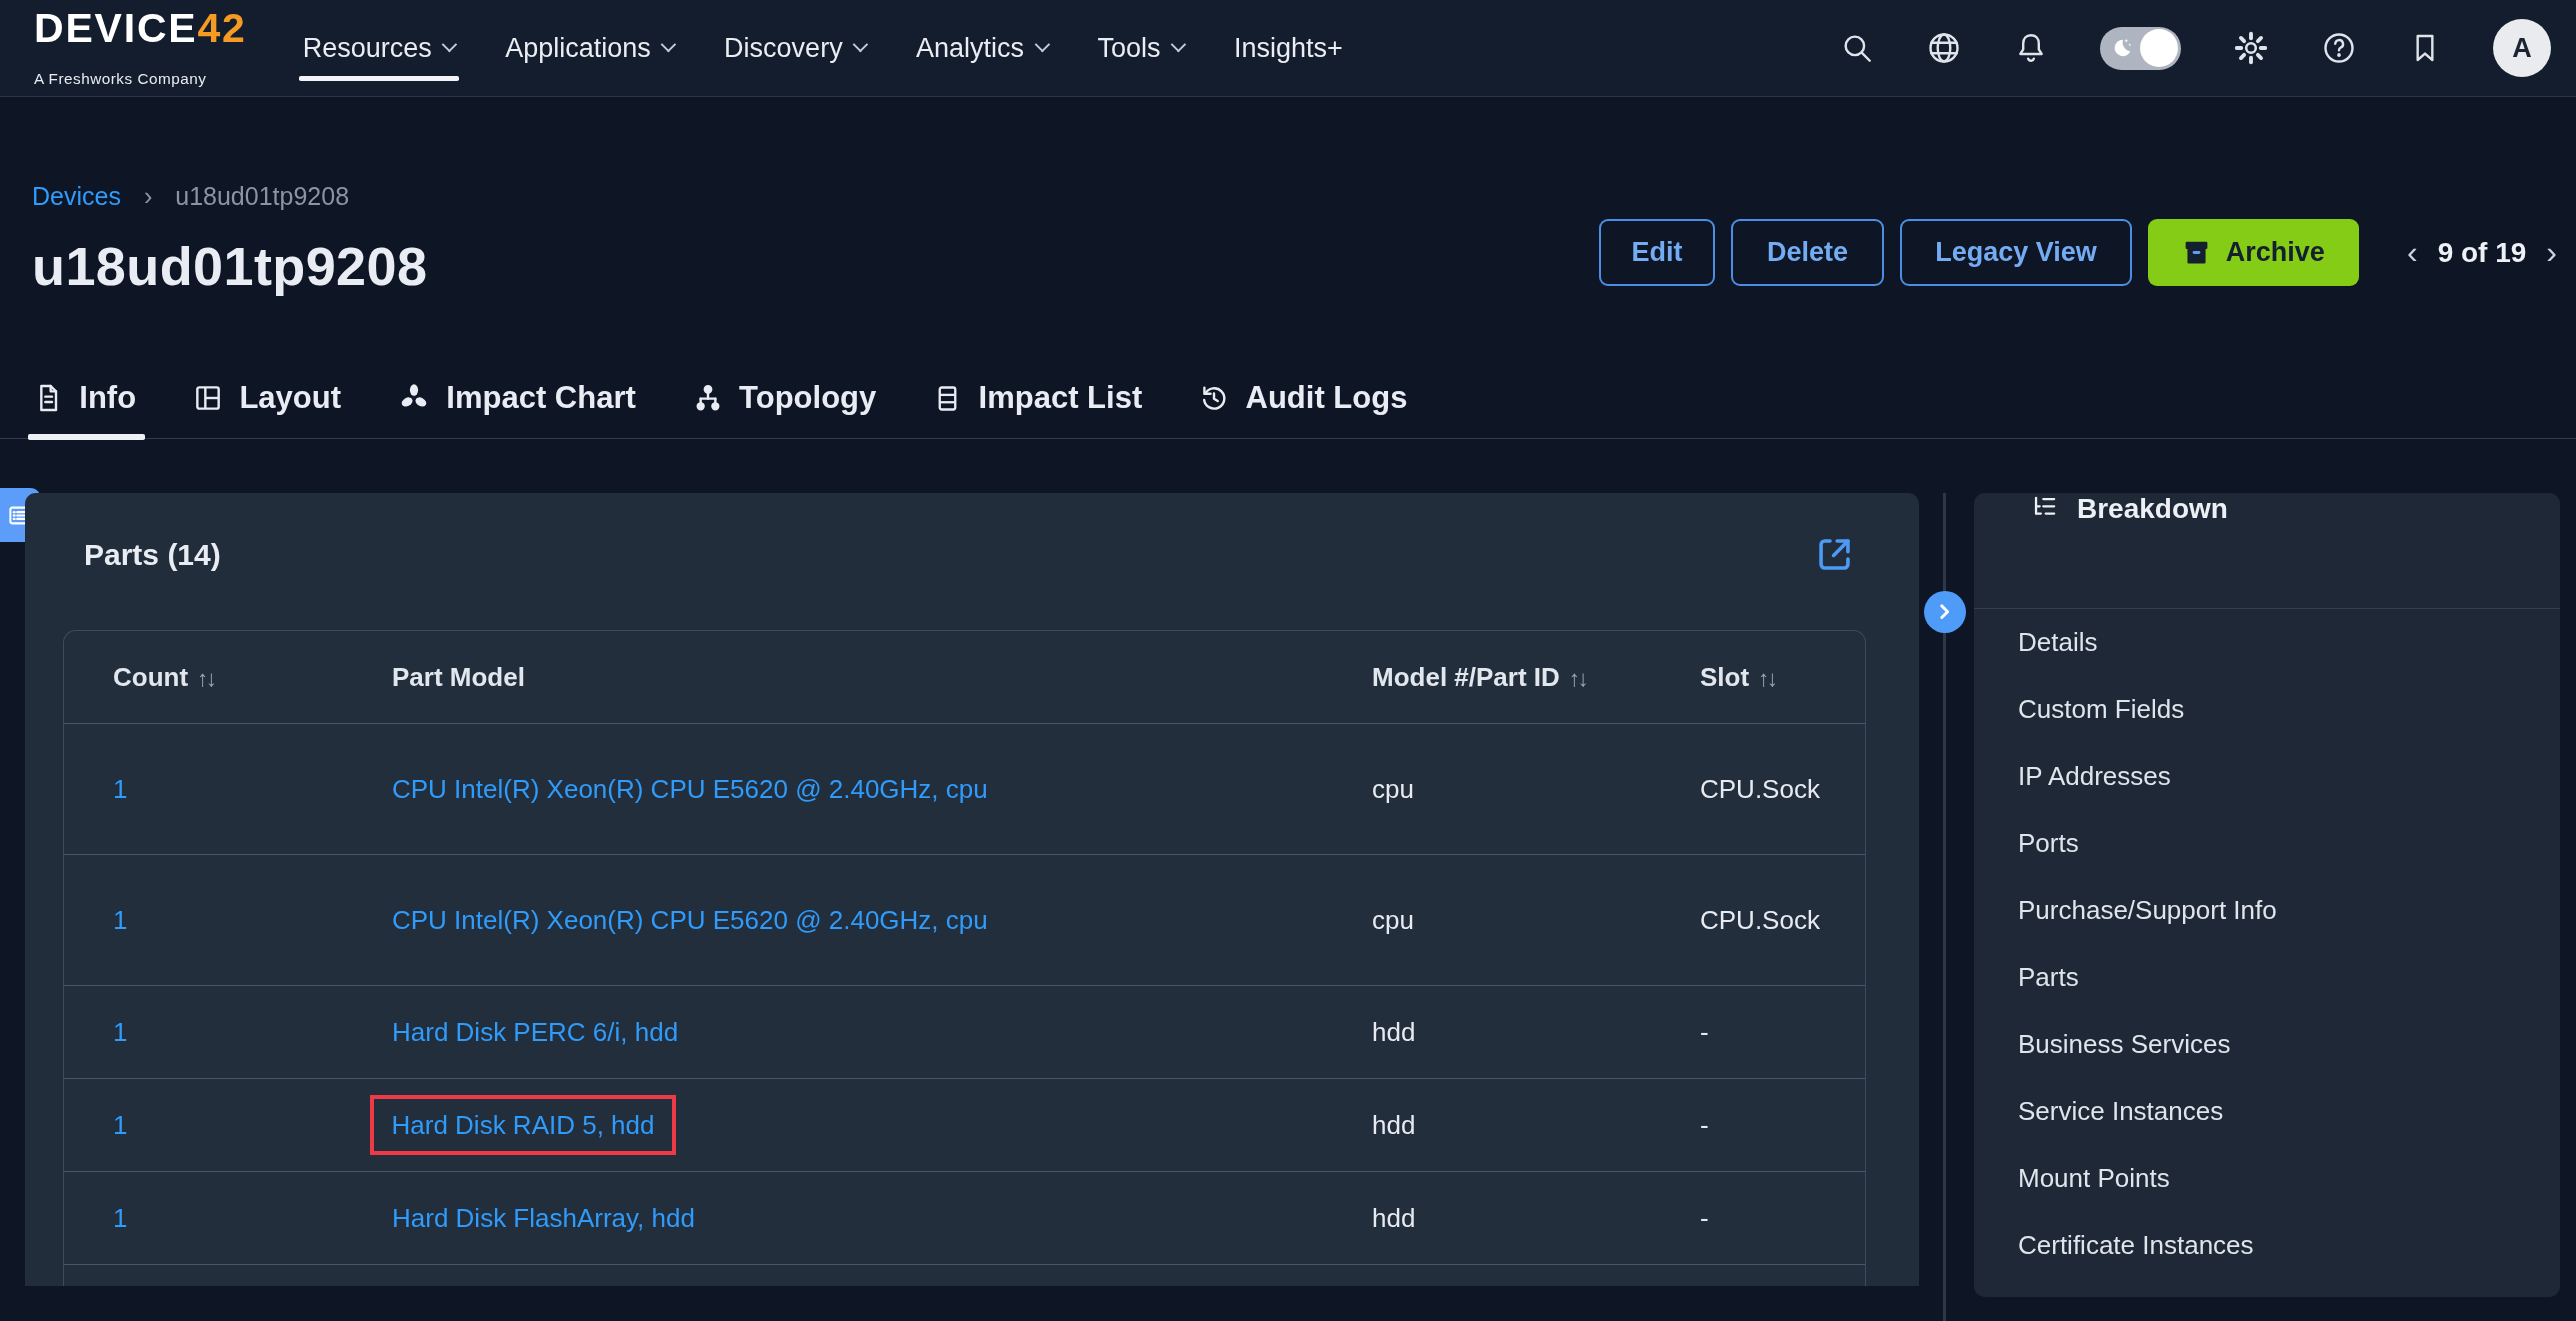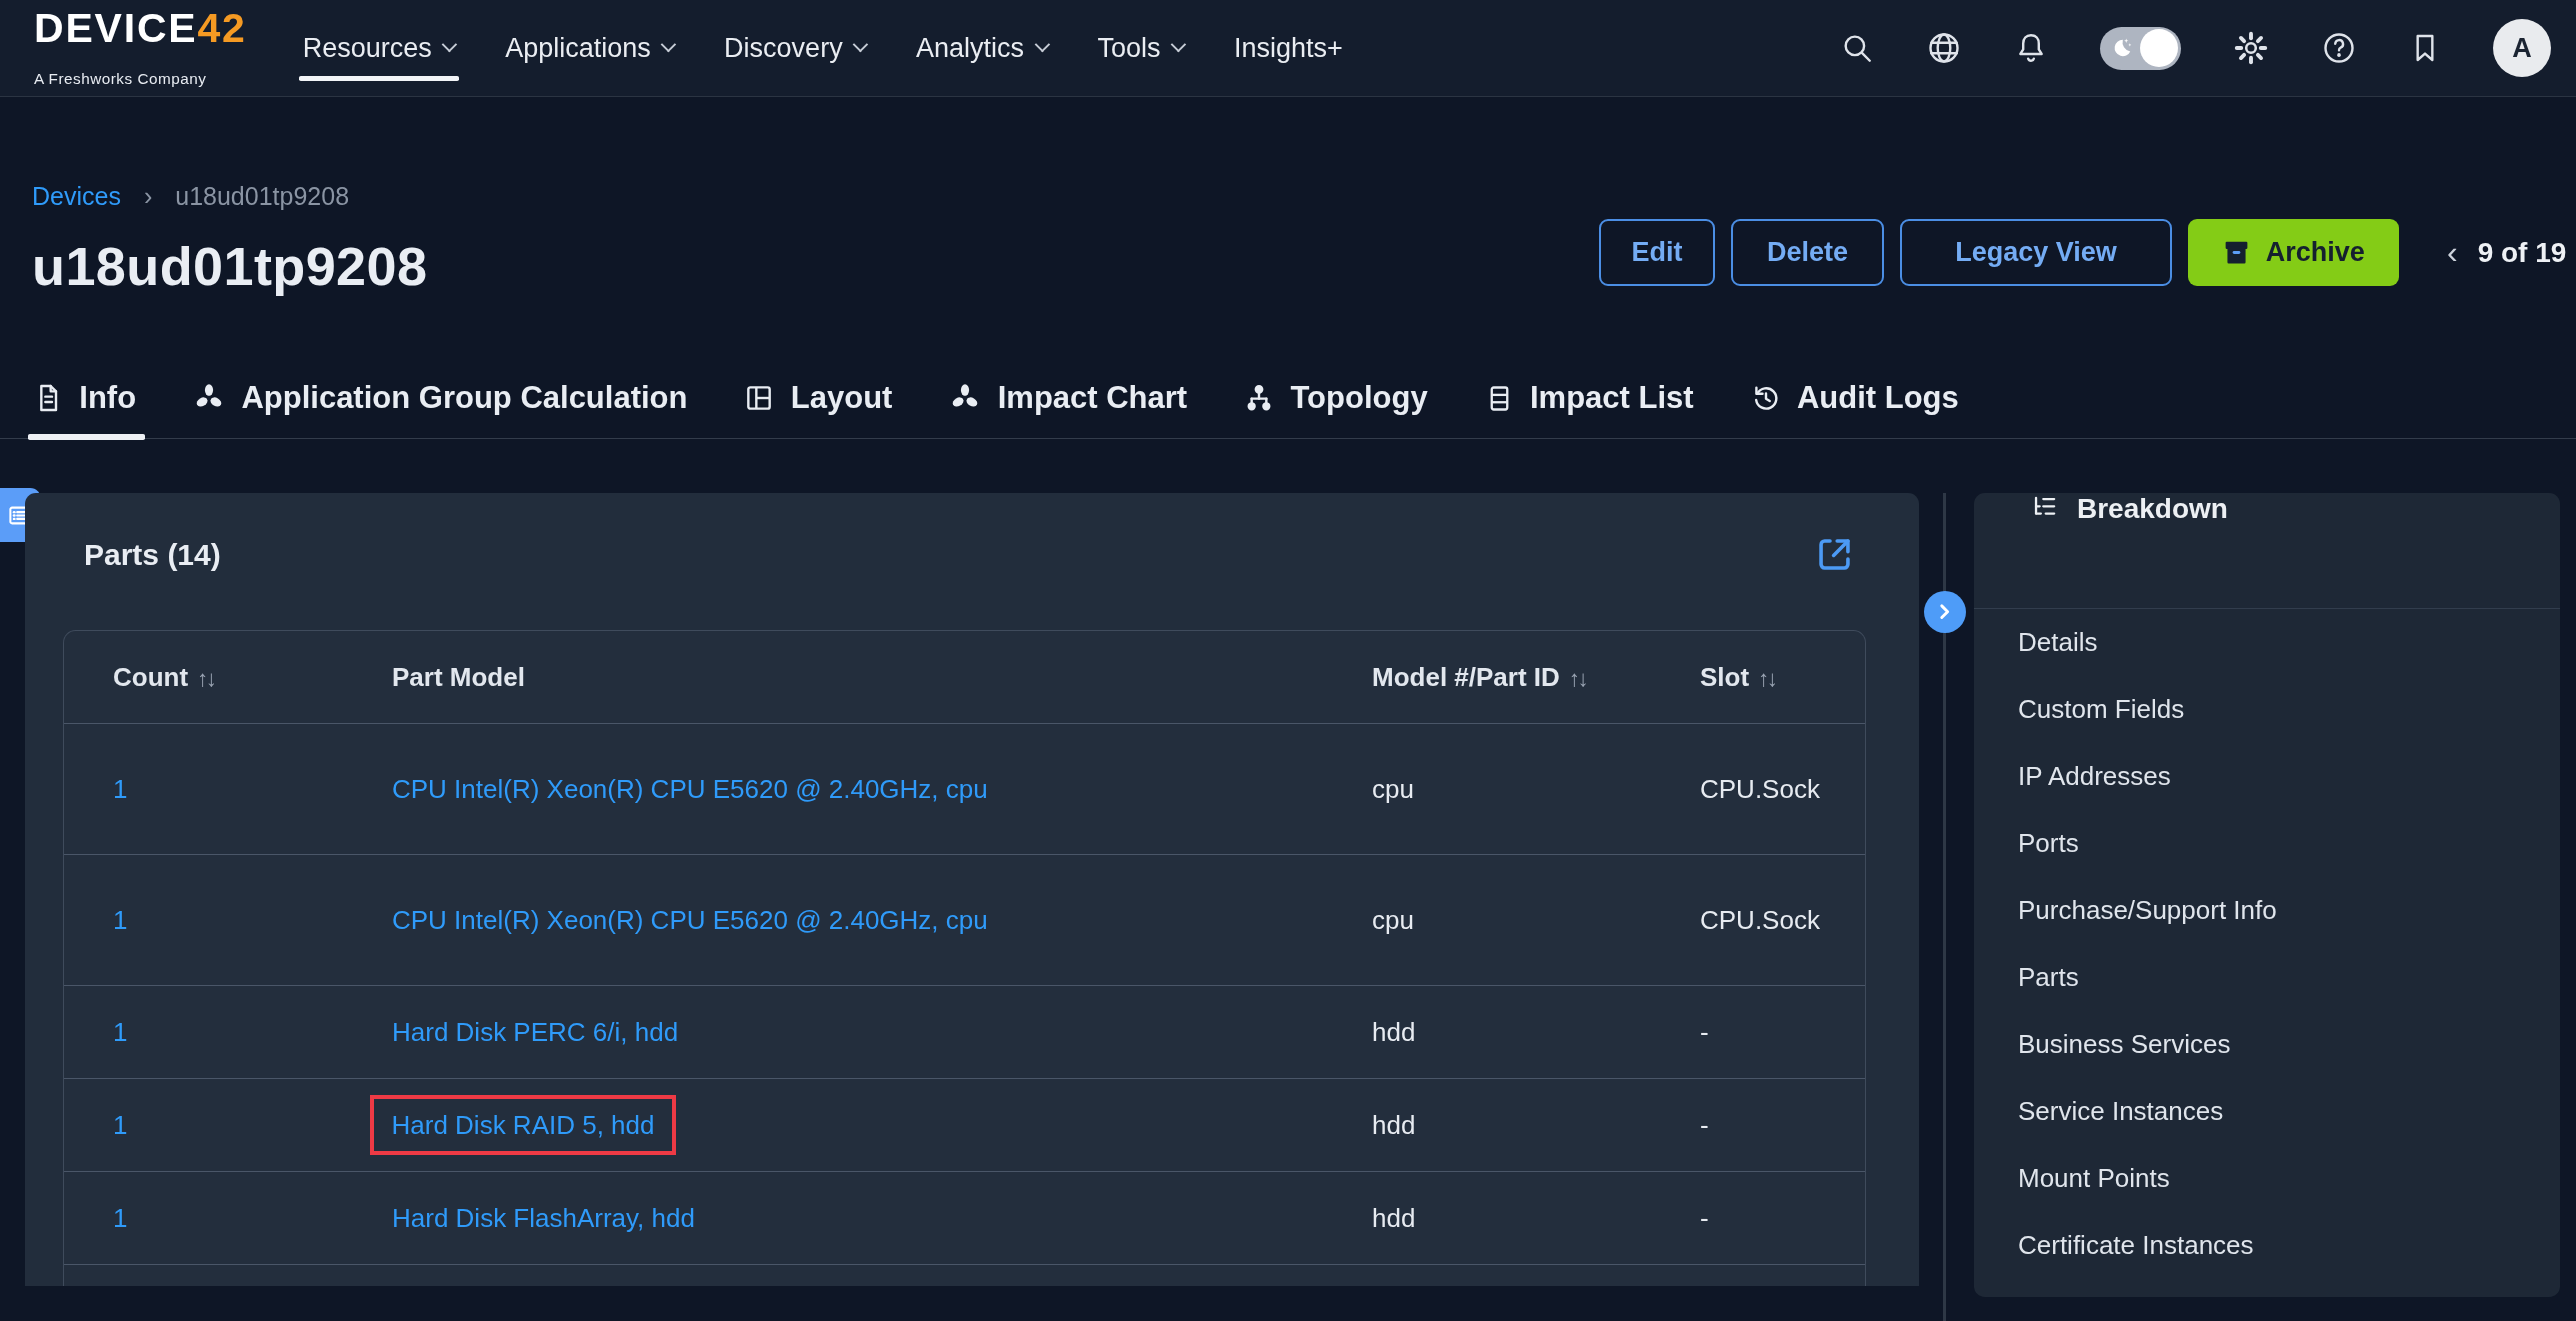--- a/index.html
+++ b/index.html
@@ -64,21 +64,21 @@
 
   .actions { position: absolute; top: 219px; left: 1599px; display: flex; align-items: center; gap: 16px; }
   .btn {
     height: 67px; border-radius: 9px; border: 2.7px solid #4B8EE4; color: #74ACF4;
     font-size: 27px; font-weight: 600; background: transparent; display: flex;
     align-items: center; justify-content: center; cursor: pointer; white-space: nowrap;
     font-family: "Liberation Sans", sans-serif;
   }
   .btn-edit   { width: 116px; }
   .btn-delete { width: 153px; }
-  .btn-legacy { width: 272px; }
+  .btn-legacy { width: 232px; }
   .btn-archive {
     width: 211px; background: #84cc16; border: none; color: #15202F; font-weight: 700;
     gap: 14.4px;
   }
   .pagination { display: flex; align-items: center; gap: 20px; margin-left: 32px; }
   .pag-chevron { font-size: 32px; color: #CDD3DC; cursor: pointer; font-weight: 400; }
   .pag-label { font-size: 28px; font-weight: 700; color: #EEF1F5; white-space: nowrap; }
 
   
   .tabsbar {
@@ -271,33 +271,20 @@
     <div class="tab active">
       <span>
         <svg width="32" height="32" viewBox="0 0 24 24" fill="none" stroke="#E9EDF3" stroke-width="1.8" stroke-linecap="round" stroke-linejoin="round">
           <path d="M7 3h7l4 4v14H7z"></path>
           <path d="M14 3v4h4"></path>
           <line x1="10" y1="11" x2="15" y2="11"></line>
           <line x1="10" y1="15" x2="15" y2="15"></line>
         </svg>
       </span>
       <span>Info</span>
-    </div>
-    <div class="tab">
-      <span>
-        <svg width="34" height="34" viewBox="0 0 24 24" fill="#E9EDF3">
-          <g>
-            <ellipse cx="12" cy="6.4" rx="2.9" ry="4.1"></ellipse>
-            <ellipse cx="12" cy="6.4" rx="2.9" ry="4.1" transform="rotate(120 12 12)"></ellipse>
-            <ellipse cx="12" cy="6.4" rx="2.9" ry="4.1" transform="rotate(240 12 12)"></ellipse>
-            <circle cx="12" cy="12" r="1.6" fill="#141D2D"></circle>
-          </g>
-        </svg>
-      </span>
-      <span>Application Group Calculation</span>
     </div>
     <div class="tab">
       <span>
         <svg width="32" height="32" viewBox="0 0 24 24" fill="none" stroke="#E9EDF3" stroke-width="1.8" stroke-linejoin="round">
           <rect x="4" y="4" width="16" height="16" rx="1.5"></rect>
           <line x1="10" y1="4" x2="10" y2="20"></line>
           <line x1="10" y1="12" x2="20" y2="12"></line>
         </svg>
       </span>
       <span>Layout</span>

